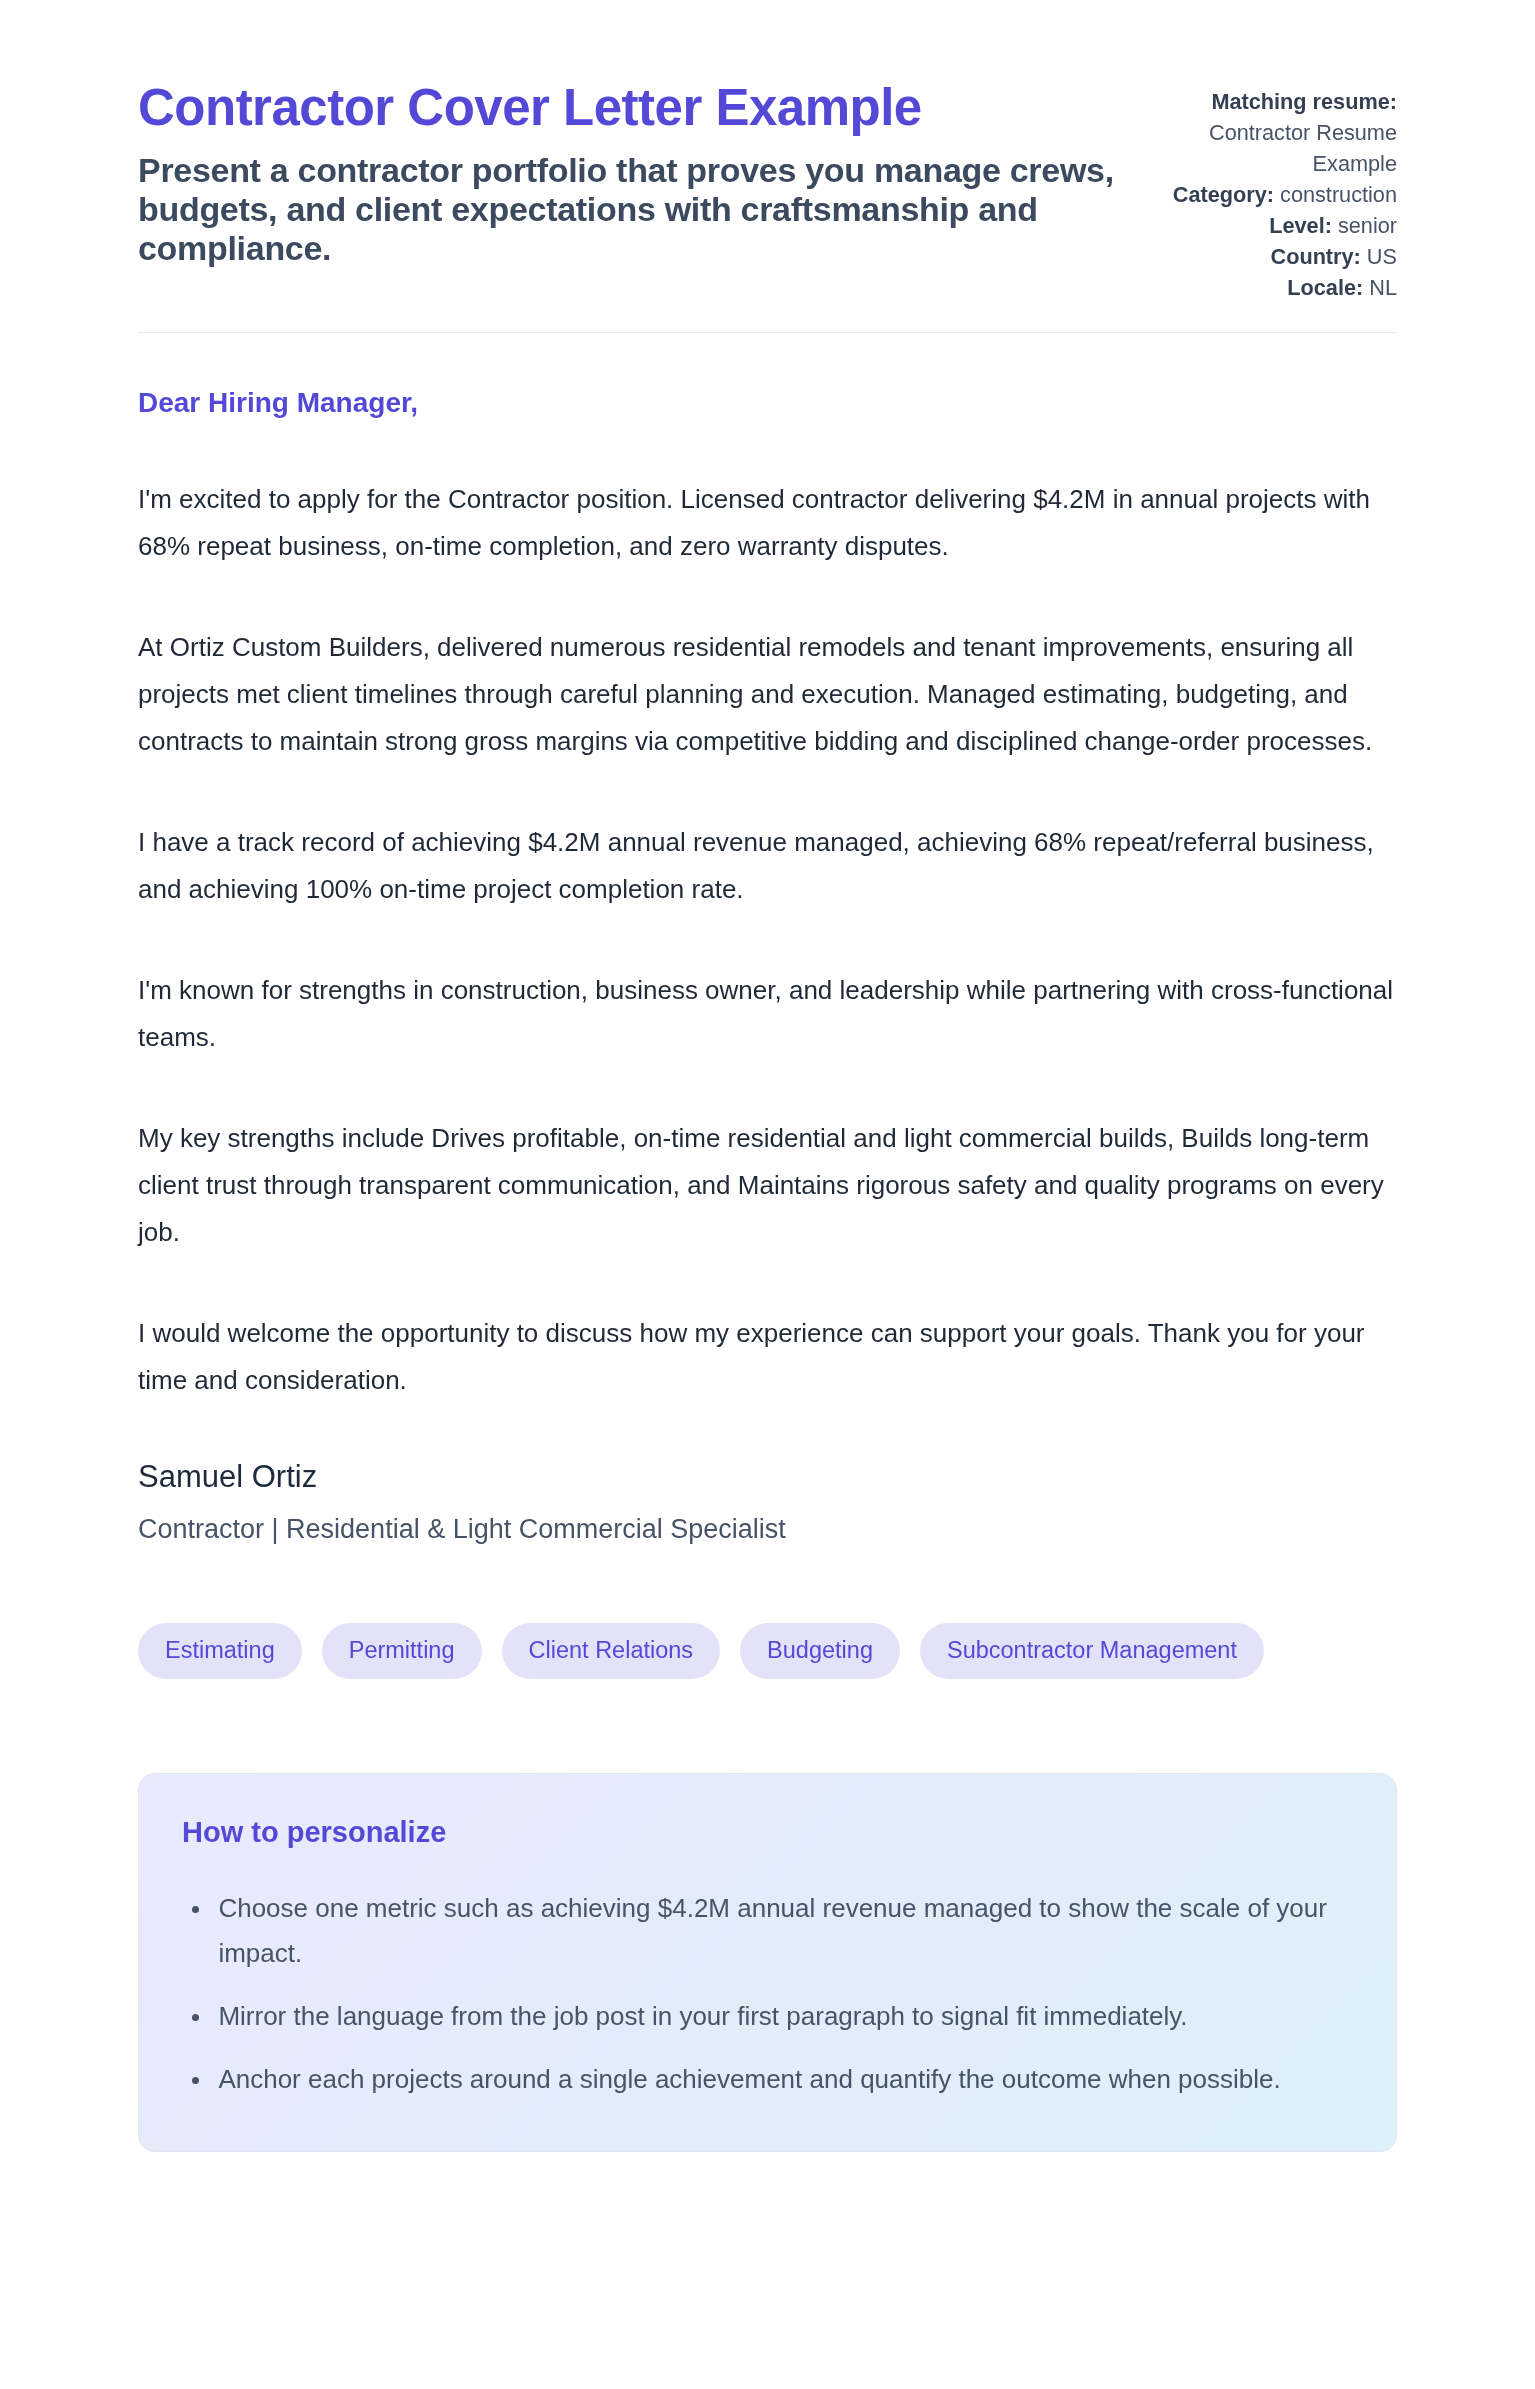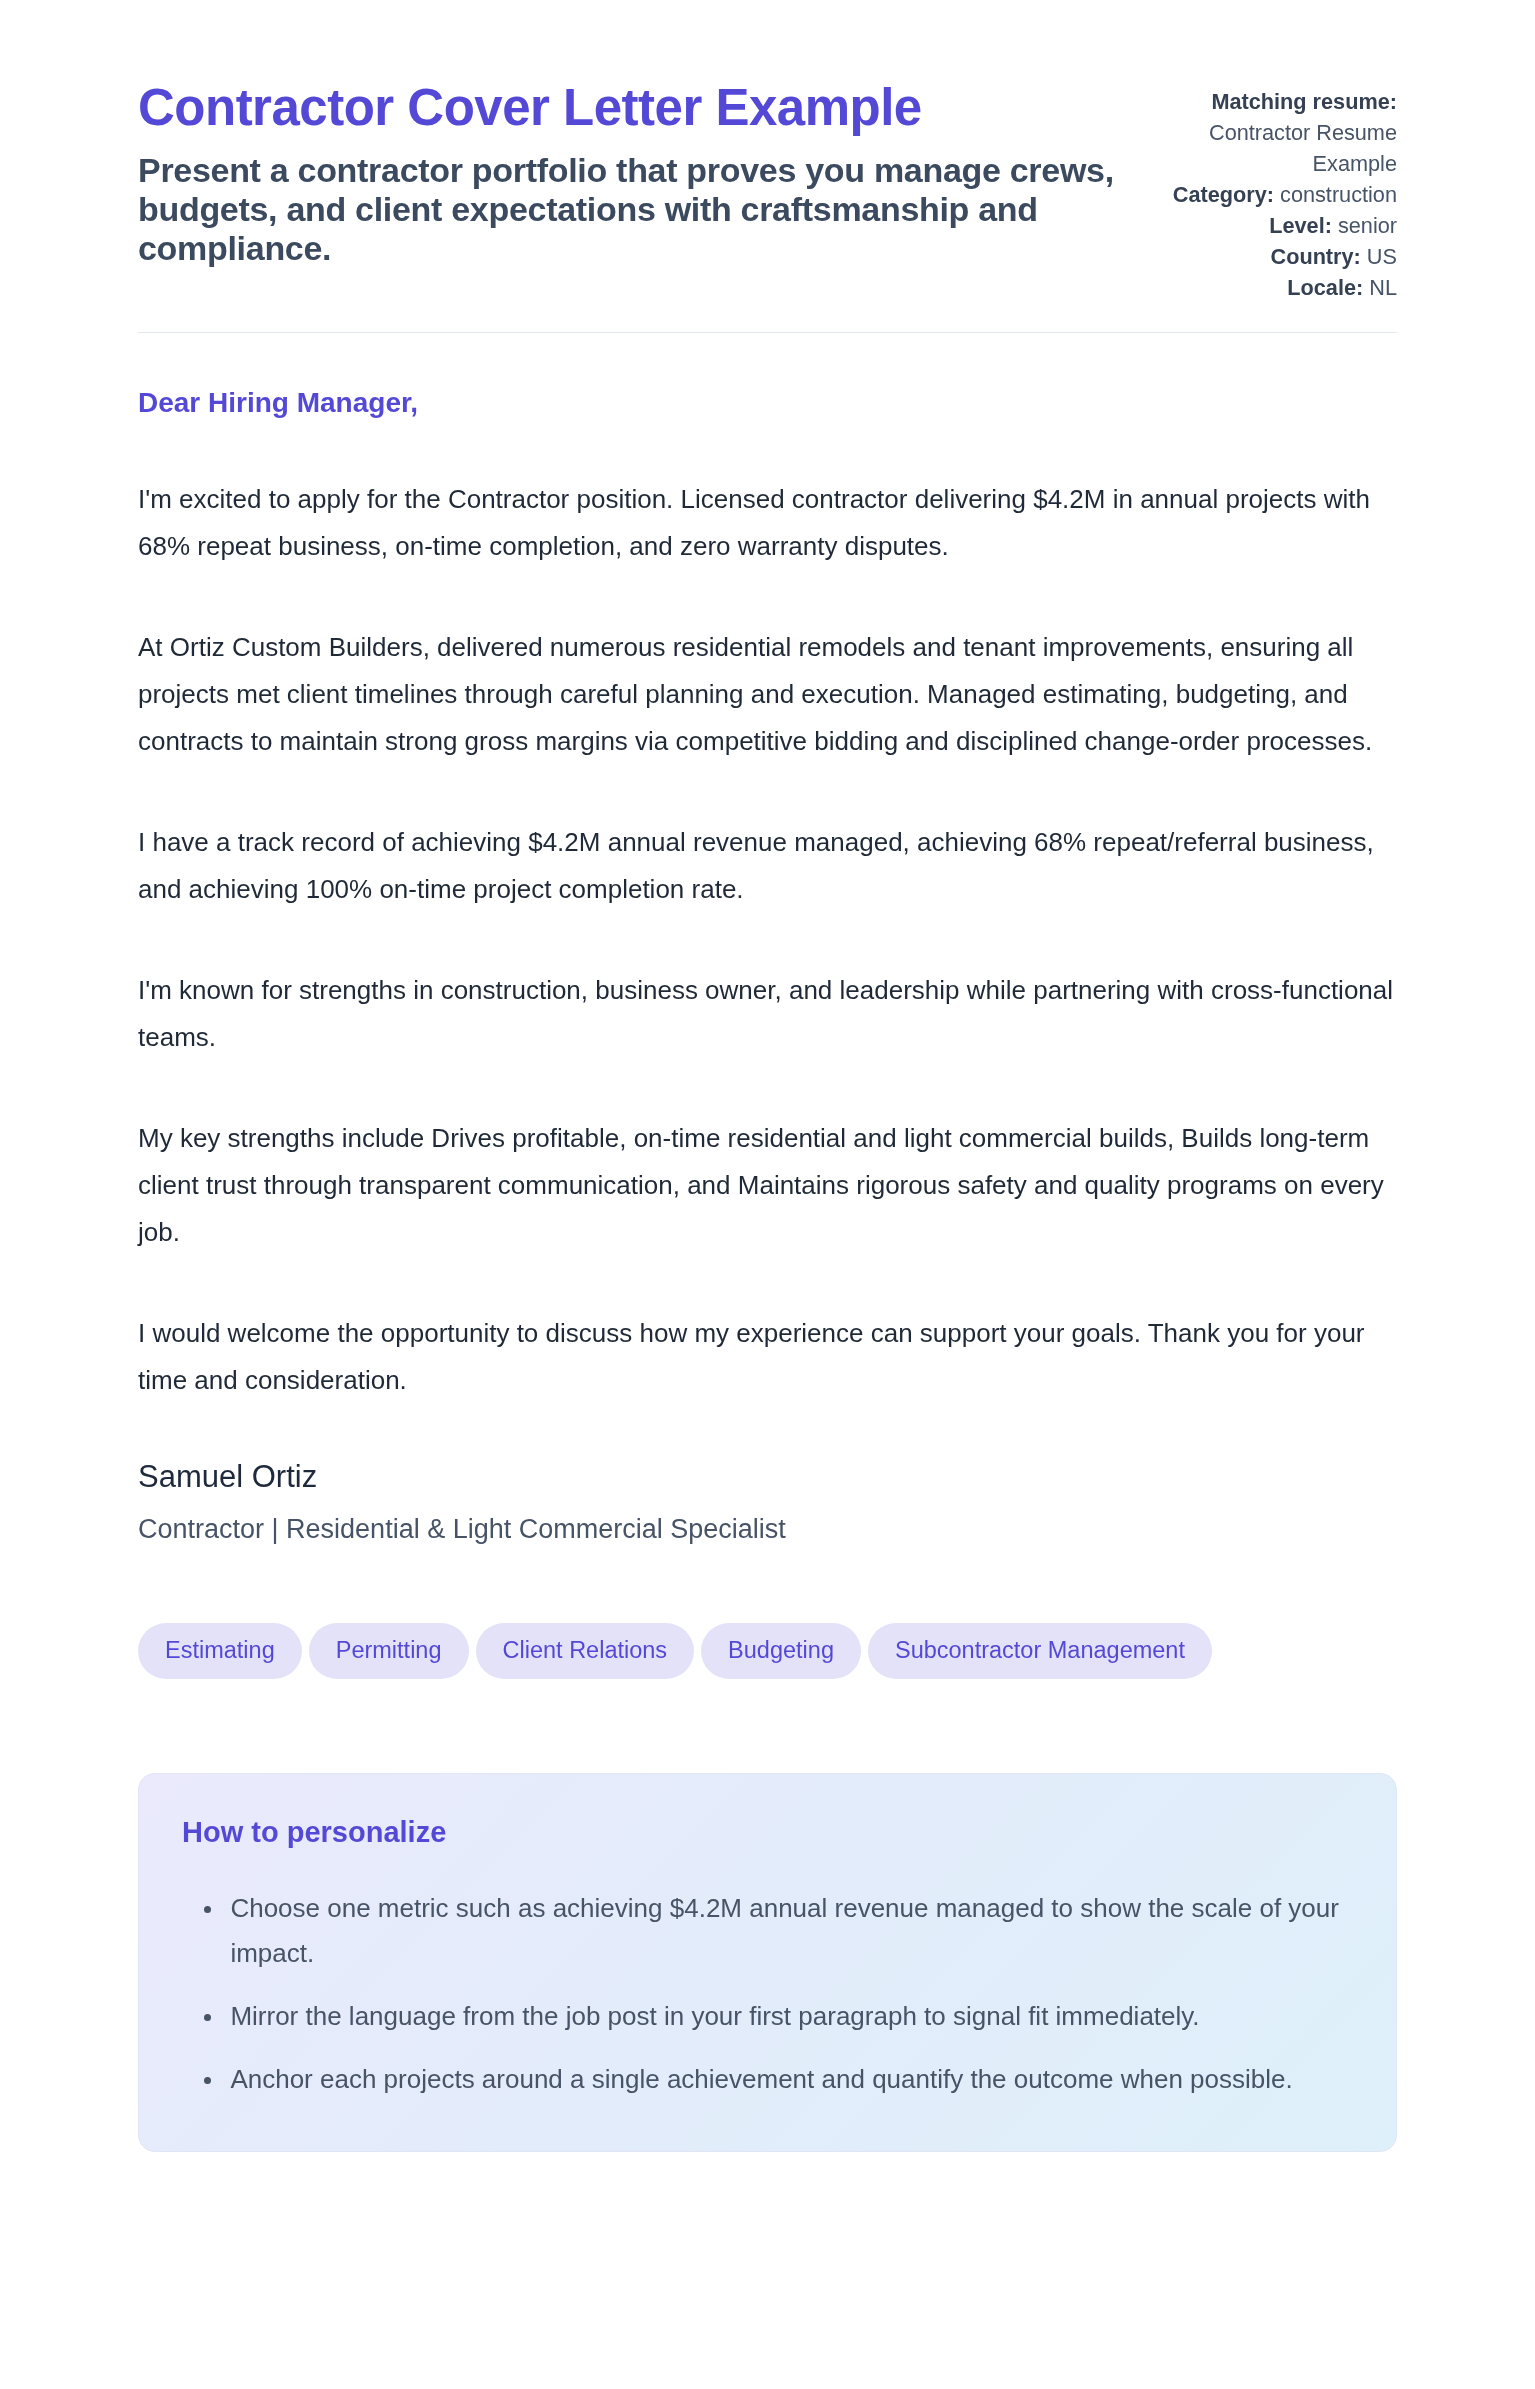--- a/index.html
+++ b/index.html
@@ -41,39 +41,39 @@
   .divider{border:none;border-top:1.8px solid var(--divider);margin:29px 0 0 0;}
   
   .greeting{
     margin:51px 0 0 0;font-size:28px;line-height:38px;
     font-weight:bold;color:var(--accent);
   }
   .para{margin:54px 0 0 0;font-size:26px;line-height:47px;color:var(--body-text);max-width:1259px;}
   .sig-name{margin:54px 0 0 0;font-size:31px;line-height:38px;font-weight:normal;color:#1e293b;}
   .sig-role{margin:14.4px 0 0 0;font-size:27px;line-height:36px;color:var(--muted-text);}
   
-  .tags{margin:76px 0 0 0;display:flex;flex-wrap:wrap;gap:7px;}
+  .tags{margin:76px 0 0 0;display:flex;flex-wrap:wrap;gap:20px;}
   .tag{
     display:inline-flex;align-items:center;height:56px;padding:0 27px;
     background:var(--tag-bg);color:var(--tag-text);
     border-radius:902px;font-size:23.5px;white-space:nowrap;
   }
   
   .tips{
     margin:94px 0 0 0;padding:40px 43px 31px 43px;
     border-radius:17px;border:0.9px solid #e0e6f5;
     background:linear-gradient(135deg,var(--box-grad-start) 0%,#e3ecfa 45%,var(--box-grad-end) 100%);
   }
   .tips h2{
     margin:0;font-size:29px;line-height:36px;font-weight:bold;color:var(--accent);
   }
   .tips ul{margin:36px 0 0 0;padding:0 0 0 31px;}
   .tips li{
     font-size:26px;line-height:45px;color:var(--muted-text);
-    margin:0 0 18px 12px;padding-left:5.4px;max-width:1138px;
+    margin:0 0 18px 0;padding-left:5.4px;max-width:1138px;
   }
   .tips li::marker{color:var(--muted-text);font-size:23.5px;}
 </style>
 </head>
 <body>
 
 <div class="page">
 
   <header class="header">
     <div class="header-left">

